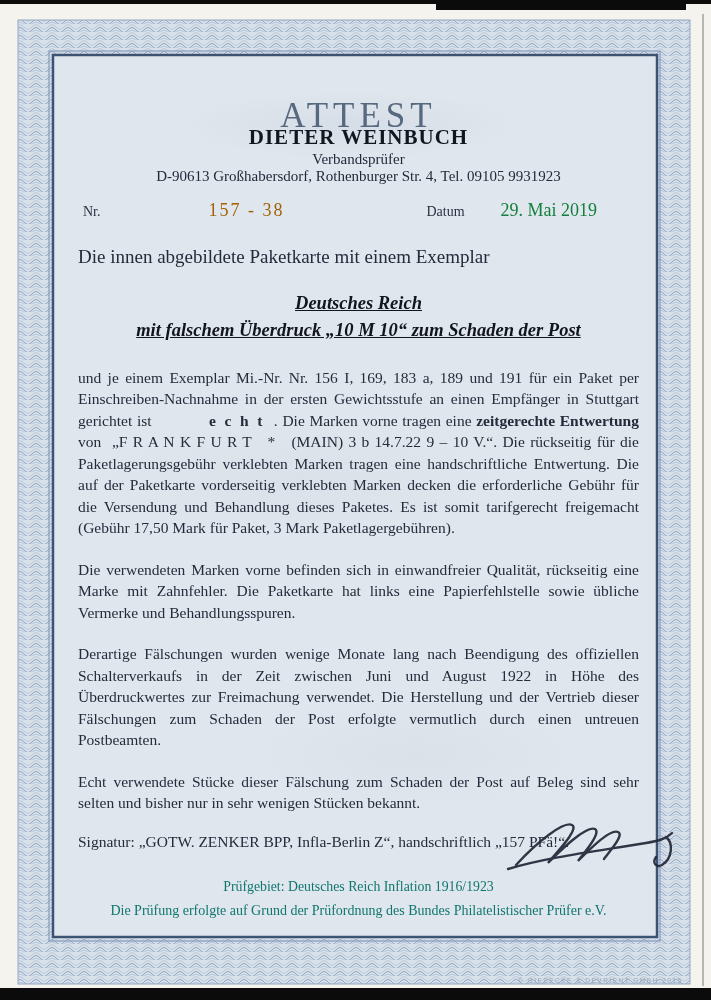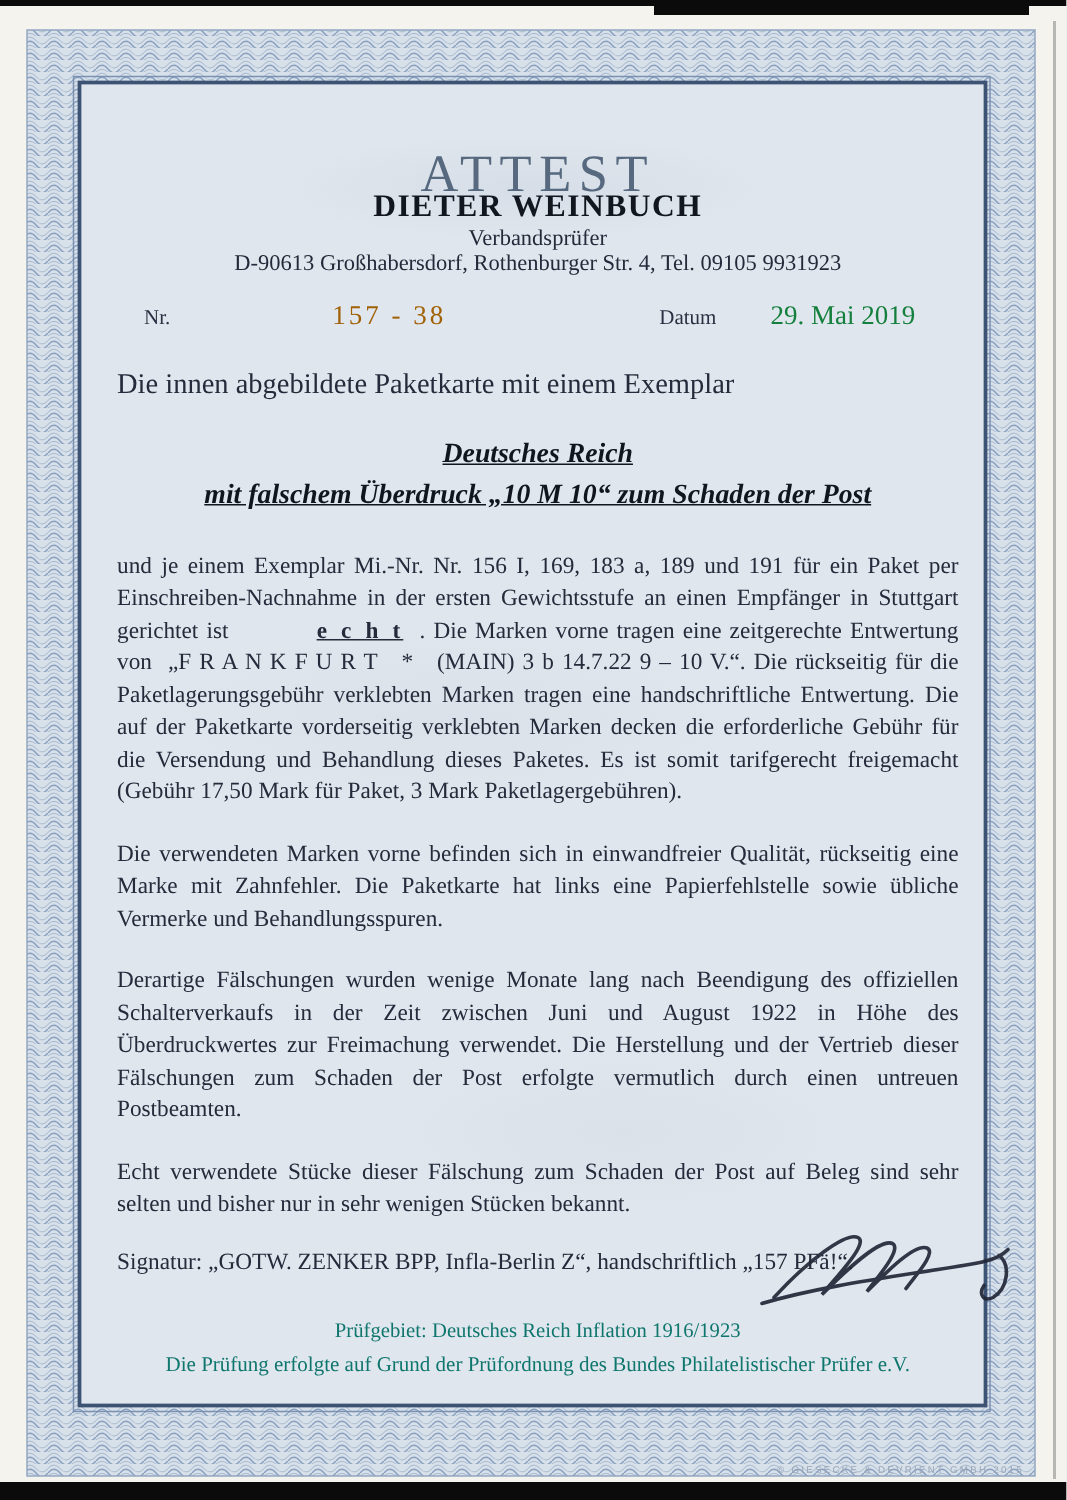--- a/index.html
+++ b/index.html
@@ -38,34 +38,34 @@
     text-align:center;
     font-size:21px;font-weight:bold;letter-spacing:1px;color:#11161f;
   }
   .sub{text-align:center;font-size:15px;line-height:16.5px;color:#232a3a;}
   .sub.first{margin-top:3px;}
 
   .nr-row{
     display:flex;align-items:baseline;margin-top:16px;height:24px;
     font-size:14px;color:#2a3142;
   }
-  .nr-label{margin-left:18px;}
+  .nr-label{margin-left:5px;}
   .nr-value{margin-left:108px;font-size:18px;letter-spacing:2px;color:#a16207;}
   .date-label{margin-left:142px;}
   .date-value{margin-left:36px;font-size:18px;color:#15803d;}
 
   .intro{margin-top:22px;font-size:19px;}
 
   .subject{margin-top:22px;text-align:center;font-weight:bold;font-style:italic;font-size:18.5px;line-height:27.5px;color:#10151f;}
   .subject div{text-decoration:underline;}
 
   p.body{margin:0;margin-top:22px;text-align:justify;}
   p.body.tight{margin-top:20px;}
-  .b{font-weight:normal;}
-  .bu{font-weight:bold;text-decoration:underline;letter-spacing:2px;margin-left:48px;}
+  .b{font-weight:bold;}
+  .bu{font-weight:bold;letter-spacing:2px;margin-left:48px;}
 
   .sig-row{margin-top:17px;position:relative;font-size:15.5px;}
   .sig-scrawl{position:absolute;left:420px;top:-28px;z-index:3;}
 
   .footer1{margin-top:24px;text-align:center;font-size:13.8px;color:#0f766e;}
   .footer2{margin-top:2px;text-align:center;font-size:14px;color:#0f766e;}
 
   .printer-credit{
     position:absolute;left:518px;top:977px;z-index:6;
     font-size:6.5px;letter-spacing:1.5px;color:#99a7b8;

